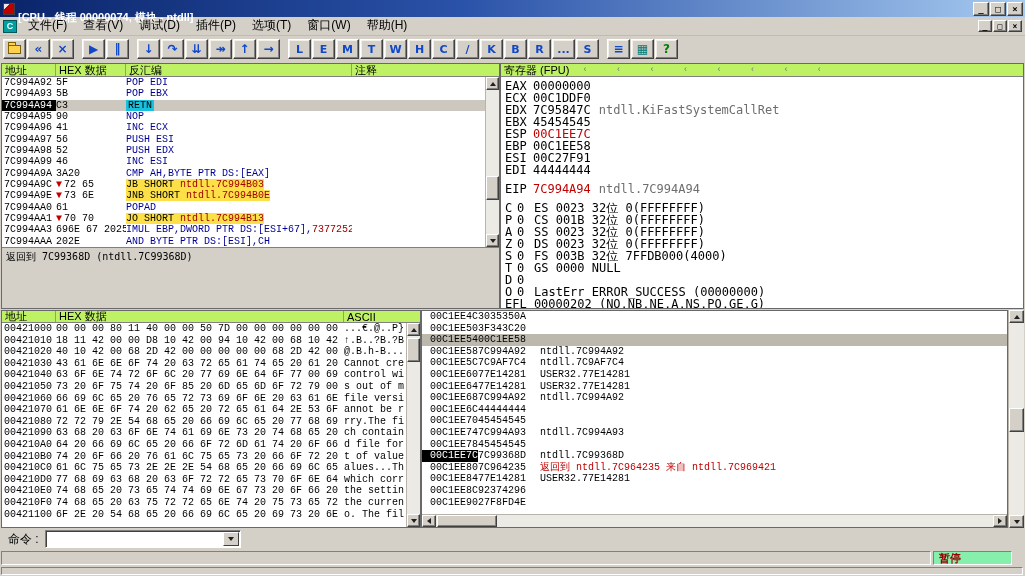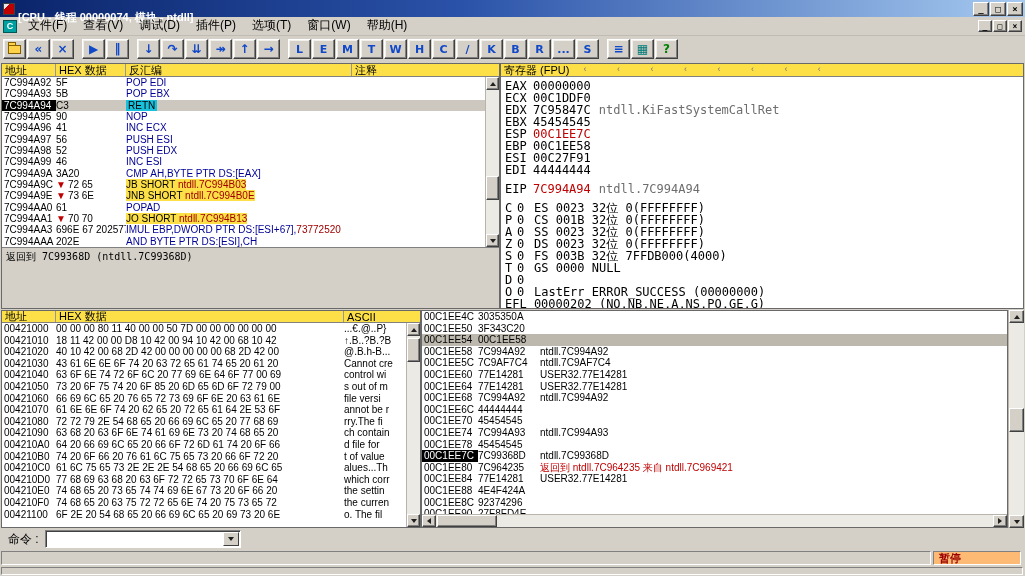--- a/index.html
+++ b/index.html
@@ -26,23 +26,23 @@
 .tbtn{width:23px;height:20px;margin-right:1px;background:#d4d0c8;border:1px solid;border-color:#fff #404040 #404040 #fff;box-shadow:inset -1px -1px 0 #808080,inset 1px 1px 0 #f2f0ea;display:flex;align-items:center;justify-content:center;font:bold 12px "DejaVu Sans",sans-serif;color:#1048c8;padding:0;}
 .tbtn.letter{font:bold 11px "DejaVu Sans",sans-serif;}
 .tbtn.green{color:#008000;}
 .tbtn.teal{color:#007878;}
 .tsep{width:7px;height:20px;}
 .folder-glyph{width:13px;height:9px;background:#ffd24a;border:1px solid #806000;position:relative;}
 .folder-glyph::before{content:"";position:absolute;left:-1px;top:-4px;width:6px;height:2px;background:#ffd24a;border:1px solid #806000;border-bottom:none;}
 
 
 .pane{position:absolute;background:#fff;border:1px solid #696969;}
-.pane-header{position:absolute;left:0;top:0;right:0;height:13px;background:#fde047;border-bottom:1px solid #808080;display:flex;font-size:11px;overflow:hidden;}
+.pane-header{position:absolute;left:0;top:0;right:0;height:13px;background:#bef264;border-bottom:1px solid #808080;display:flex;font-size:11px;overflow:hidden;}
 .hcell{display:flex;align-items:center;padding-left:3px;border-right:1px solid #989890;overflow:hidden;white-space:nowrap;}
-.mono{font-family:Liberation Sans, sans-serif;font-size:10px;}
+.mono{font-family:Liberation Mono, monospace;font-size:10px;}
 
 
 .vscroll{position:absolute;width:14px;background:#eceae4;border-left:1px solid #b8b4ac;}
 .sbtn{position:absolute;left:0;width:100%;height:13px;background:#d4d0c8;border:1px solid;border-color:#fff #404040 #404040 #fff;box-shadow:inset -1px -1px 0 #808080;display:flex;align-items:center;justify-content:center;padding:0;}
 .sbtn.up{top:0;}.sbtn.dn{bottom:0;}
 .sthumb{position:absolute;left:0;width:100%;height:24px;background:#d4d0c8;border:1px solid;border-color:#fff #404040 #404040 #fff;box-shadow:inset -1px -1px 0 #808080;}
 .hscroll{position:absolute;height:13px;background:#eceae4;border-top:1px solid #b8b4ac;}
 .hbtn{position:absolute;top:0;width:14px;height:100%;background:#d4d0c8;border:1px solid;border-color:#fff #404040 #404040 #fff;box-shadow:inset -1px -1px 0 #808080;display:flex;align-items:center;justify-content:center;padding:0;}
 .hbtn.lf{left:0;}.hbtn.rt{right:0;}
 .hthumb{position:absolute;top:0;height:100%;width:60px;background:#d4d0c8;border:1px solid;border-color:#fff #404040 #404040 #fff;box-shadow:inset -1px -1px 0 #808080;}
@@ -89,39 +89,39 @@
 .mrow{height:11.6px;line-height:11.6px;display:flex;white-space:nowrap;justify-content:flex-end;}
 .m-addr{flex:none;width:54px;padding-left:2px;overflow:hidden;}
 .m-hex{flex:none;width:288px;overflow:hidden;}
 .m-ascii{flex:1;overflow:hidden;}
 #dump-vscroll{right:0;top:12px;bottom:0;height:auto;}
 
 
 #stack{left:421px;top:310px;width:587px;height:218px;}
 #stack-rows{position:absolute;left:0;top:0;right:0;bottom:12px;overflow:hidden;}
 .srow{height:11.6px;line-height:11.6px;display:flex;white-space:nowrap;}
-.s-addr{flex:none;width:56px;padding-left:2px;overflow:hidden;}
+.s-addr{flex:none;width:56px;padding-left:8px;overflow:hidden;}
 .s-val{flex:none;width:62px;overflow:hidden;}
 .s-com{flex:1;overflow:hidden;}
 .srow.selected{background:#bcb8ae;}
 .s-addr.esp{background:#000;color:#fff;}
 .red{color:#c00000;}
 #stack-hscroll{left:0;right:0;bottom:0;}
 #stack-vscroll{left:1008px;top:310px;width:16px;height:218px;}
 
 
 #cmdbar{position:absolute;left:0;top:529px;width:100%;height:20px;display:flex;align-items:center;}
 .cmd-label{font-size:12px;margin:0 6px 0 8px;white-space:nowrap;}
 .combo{position:relative;width:196px;height:18px;background:#fff;border:1px solid;border-color:#808080 #fff #fff #808080;box-shadow:inset 1px 1px 0 #404040;}
 .combo input{position:absolute;left:3px;top:2px;width:172px;height:12px;border:none;outline:none;font:11px "DejaVu Sans Mono",monospace;background:#fff;}
 .combo .drop{position:absolute;right:1px;top:1px;width:16px;height:14px;background:#d4d0c8;border:1px solid;border-color:#fff #404040 #404040 #fff;display:flex;align-items:center;justify-content:center;padding:0;}
 
 
 #status-main{position:absolute;left:1px;top:551px;width:930px;height:14px;border:1px solid;border-color:#808080 #fff #fff #808080;}
-#status-pause{position:absolute;left:933px;top:551px;width:88px;height:14px;border:1px solid;border-color:#808080 #fff #fff #808080;background:#fdba74;color:#9b0000;font:bold 11px "Liberation Sans",sans-serif;display:flex;align-items:center;padding-left:5px;}
+#status-pause{position:absolute;left:933px;top:551px;width:79px;height:14px;border:1px solid;border-color:#808080 #fff #fff #808080;background:#86efac;color:#9b0000;font:bold 11px "Liberation Sans",sans-serif;display:flex;align-items:center;padding-left:5px;}
 #status-bottom{position:absolute;left:1px;top:567px;width:1022px;height:8px;border:1px solid;border-color:#808080 #fff #fff #808080;}
 </style>
 </head>
 <body>
 
 <div id="screen">
 
   <div class="titlebar">
     <div class="app-icon"></div>
     <span class="title-text">[CPU - 线程 00000074, 模块 - ntdll]</span>
@@ -562,25 +562,20 @@
           <span class="s-addr">00C1EE80</span>
           <span class="s-val">7C964235</span>
           <span class="s-com red">返回到 ntdll.7C964235 来自 ntdll.7C969421</span>
         </div>
         <div class="srow">
           <span class="s-addr">00C1EE84</span>
           <span class="s-val">77E14281</span>
           <span class="s-com">USER32.77E14281</span>
         </div>
         <div class="srow">
-          <span class="s-addr">00C1EE88</span>
-          <span class="s-val">4E4F424A</span>
-          <span class="s-com"></span>
-        </div>
-        <div class="srow">
           <span class="s-addr">00C1EE8C</span>
           <span class="s-val">92374296</span>
           <span class="s-com"></span>
         </div>
         <div class="srow">
           <span class="s-addr">00C1EE90</span>
           <span class="s-val">27F8FD4E</span>
           <span class="s-com"></span>
         </div>
       </div>

